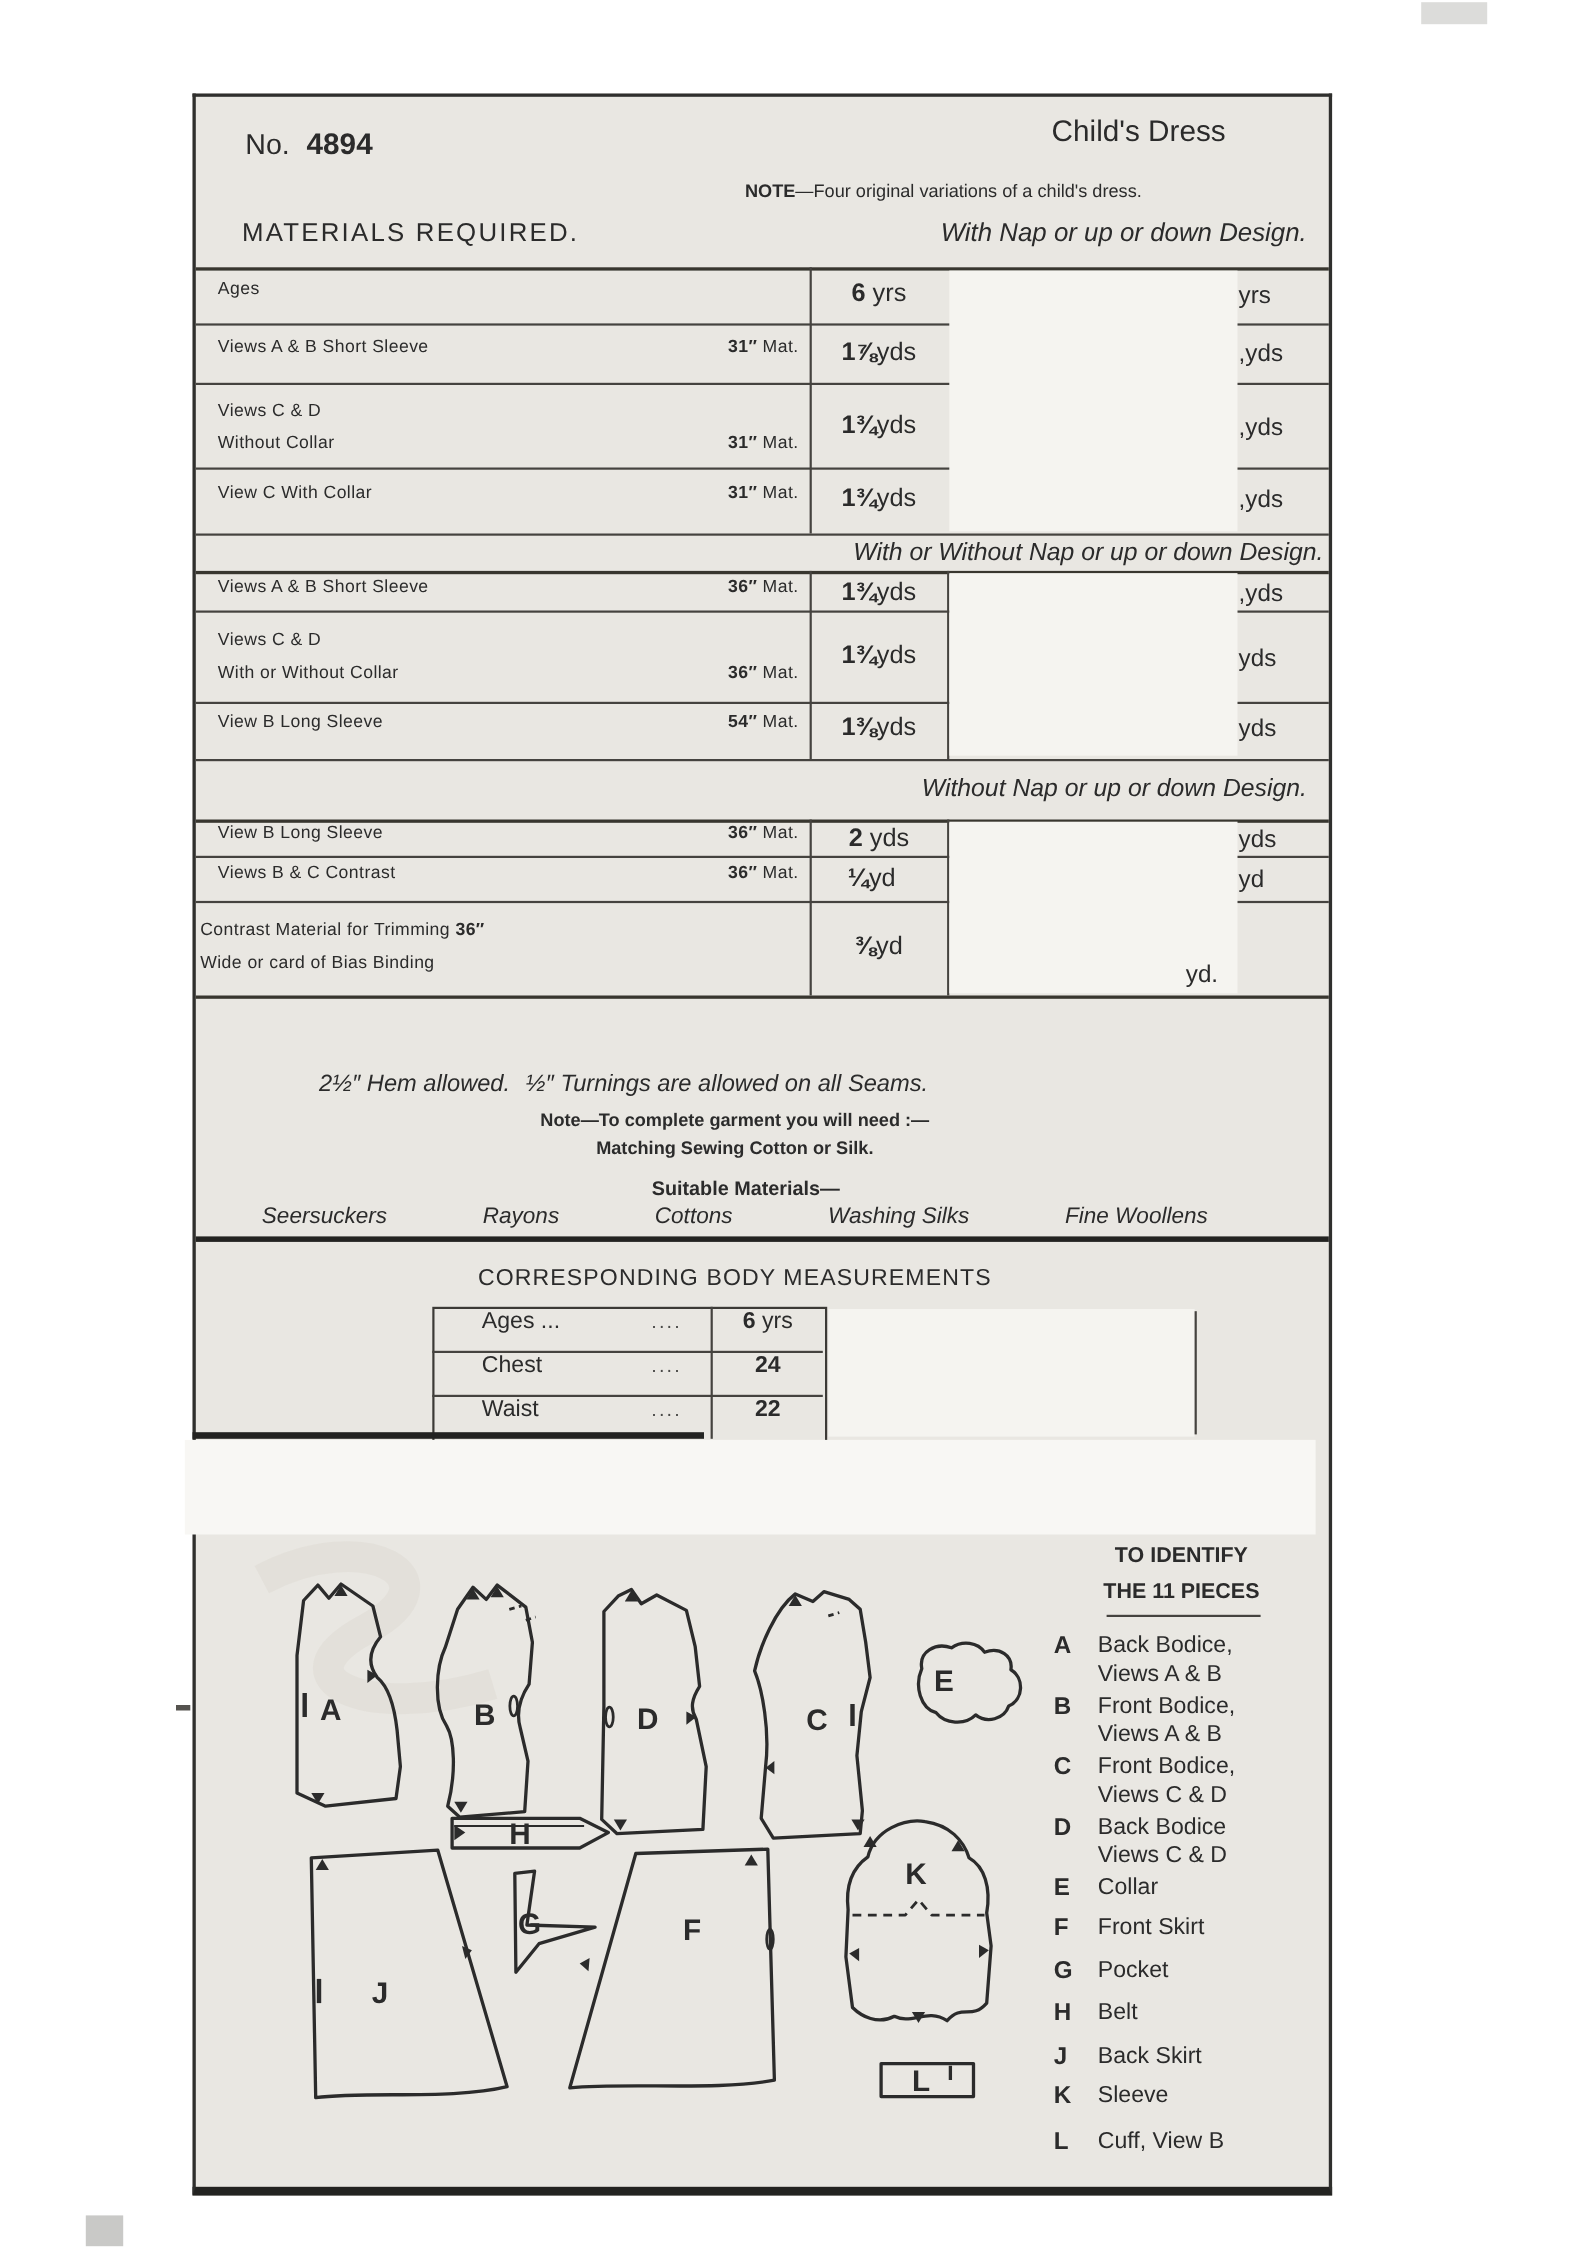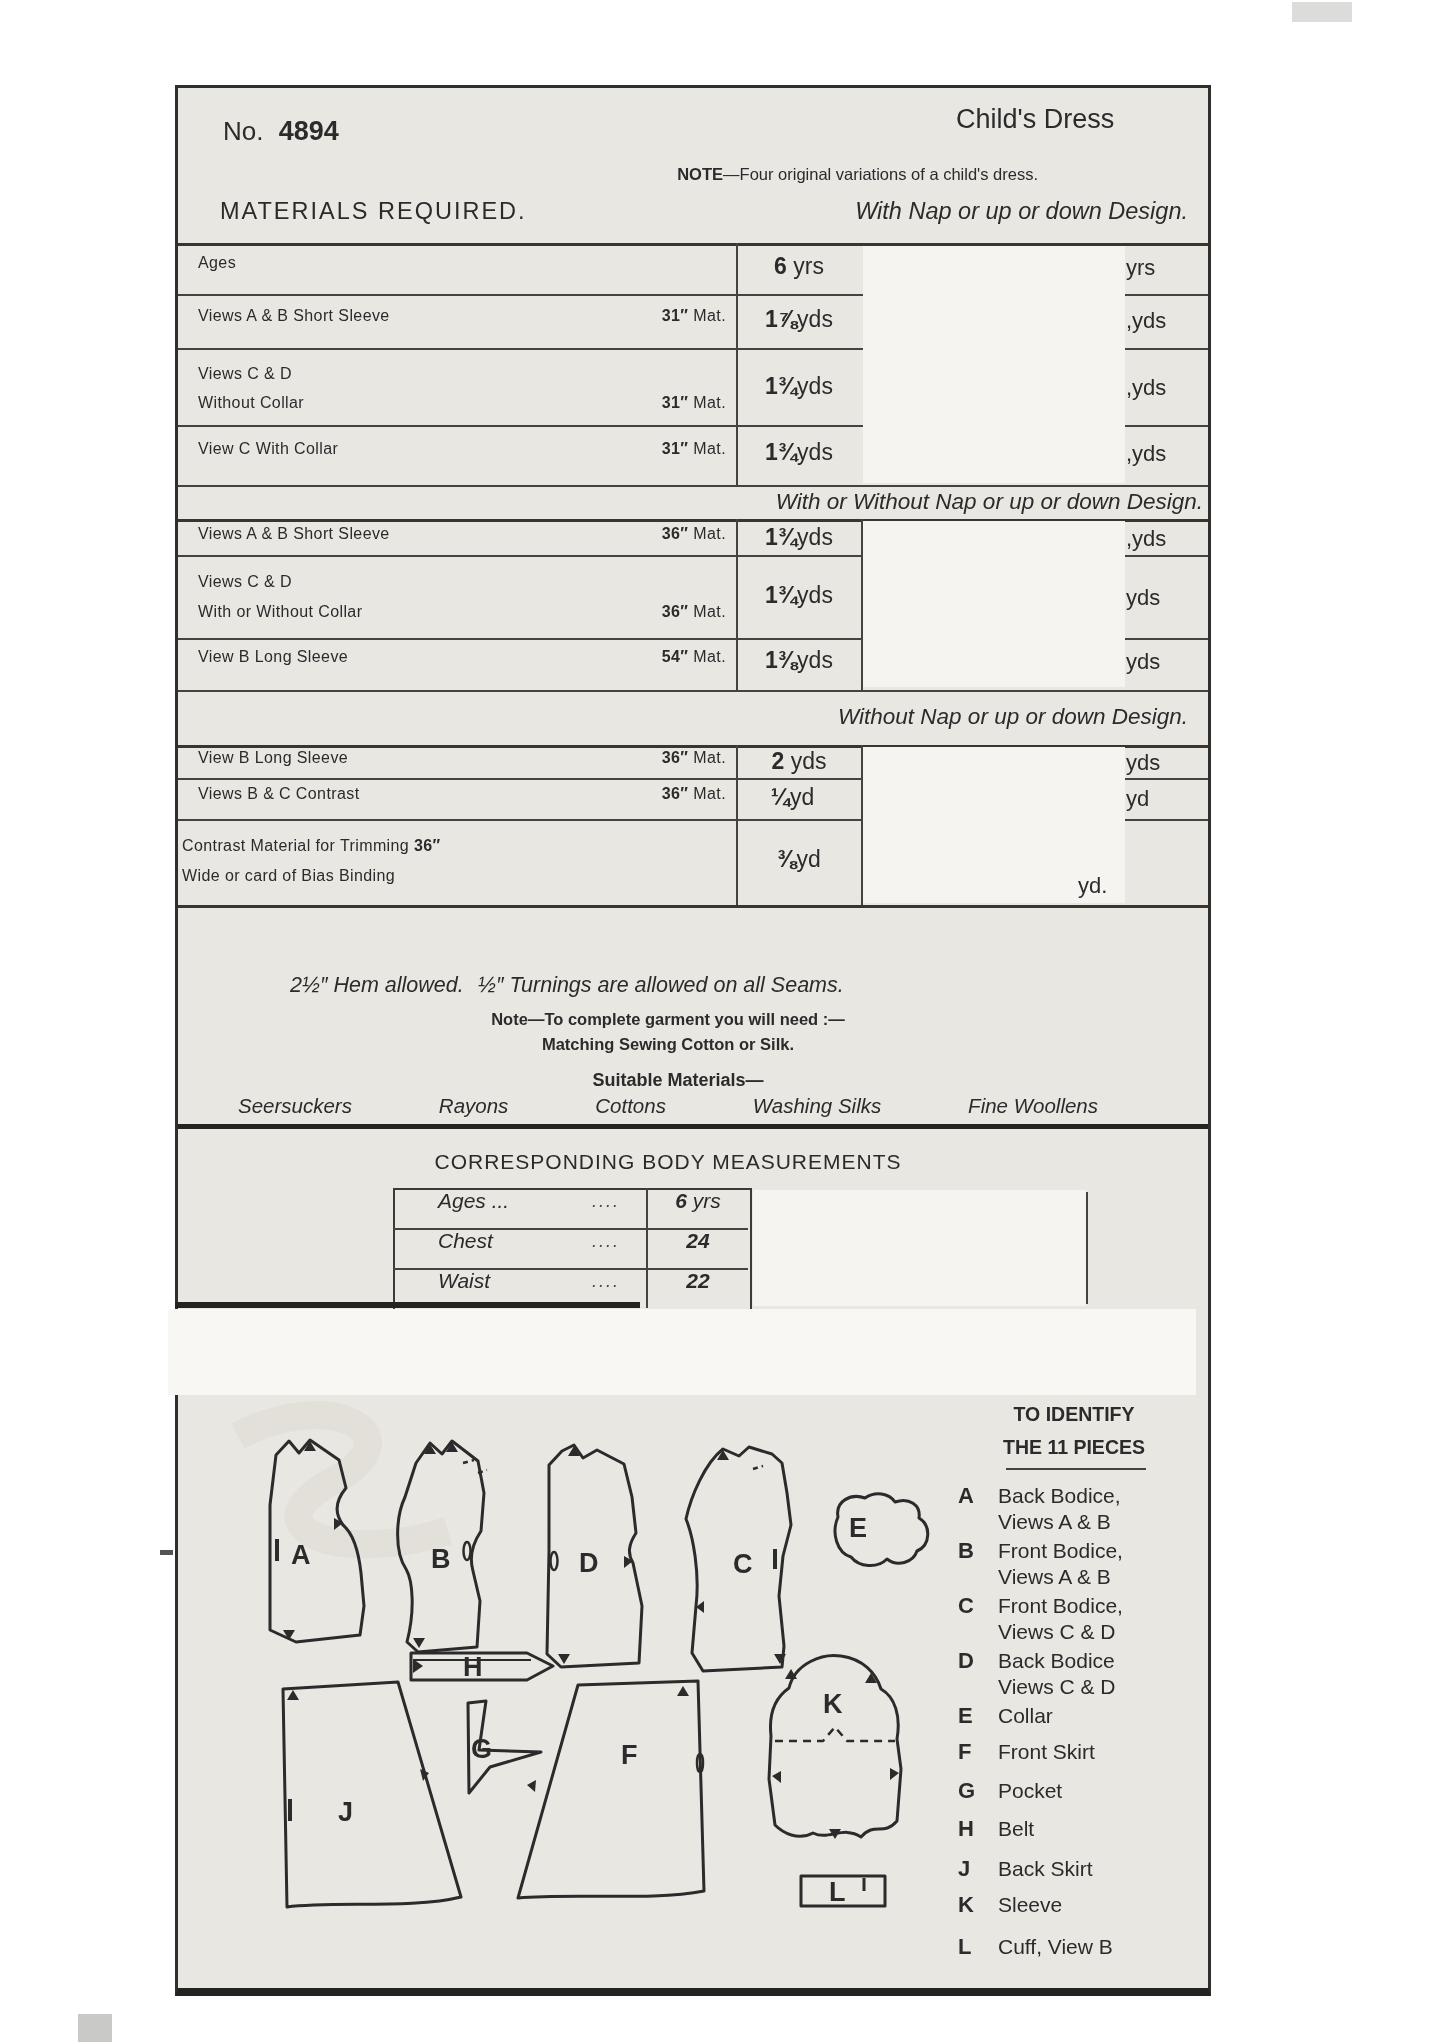--- a/index.html
+++ b/index.html
@@ -16,21 +16,21 @@
   .txt{position:absolute;z-index:3;white-space:nowrap;}
   .rowlabel{font-size:16px;letter-spacing:.4px;}
   .wnum,.vnum,.bold{font-weight:bold;}
   .val{font-size:23px;text-align:center;}
   .frag{font-size:22px;}
   .band{font-style:italic;font-size:22.5px;text-align:right;}
   .noteln{font-style:italic;font-size:21px;}
   .wspec{position:absolute;right:8px;bottom:0;}
   .idkey{position:absolute;left:780px;font-weight:bold;font-size:22px;z-index:3;}
   .idlabel{position:absolute;left:820px;font-size:21px;line-height:26px;z-index:3;white-space:nowrap;}
-  .meas-row{position:absolute;left:215px;width:355px;height:24px;display:flex;align-items:flex-start;z-index:3;font-style:italic;}
+  .meas-row{position:absolute;left:215px;width:355px;height:24px;display:flex;align-items:flex-start;z-index:3;}
   .meas-label{flex:0 0 255px;display:flex;align-items:center;padding-left:45px;box-sizing:border-box;font-size:21px;}
   .meas-dots{margin-left:auto;padding-right:28px;font-size:18px;letter-spacing:2px;color:#4a4a48;}
   .meas-val{flex:1;text-align:center;font-size:21px;}
   .artifact{position:absolute;z-index:5;}
   svg text{font-family:"Liberation Sans",sans-serif;}
 </style>
 </head>
 <body>
 
 <div id="canvas">

